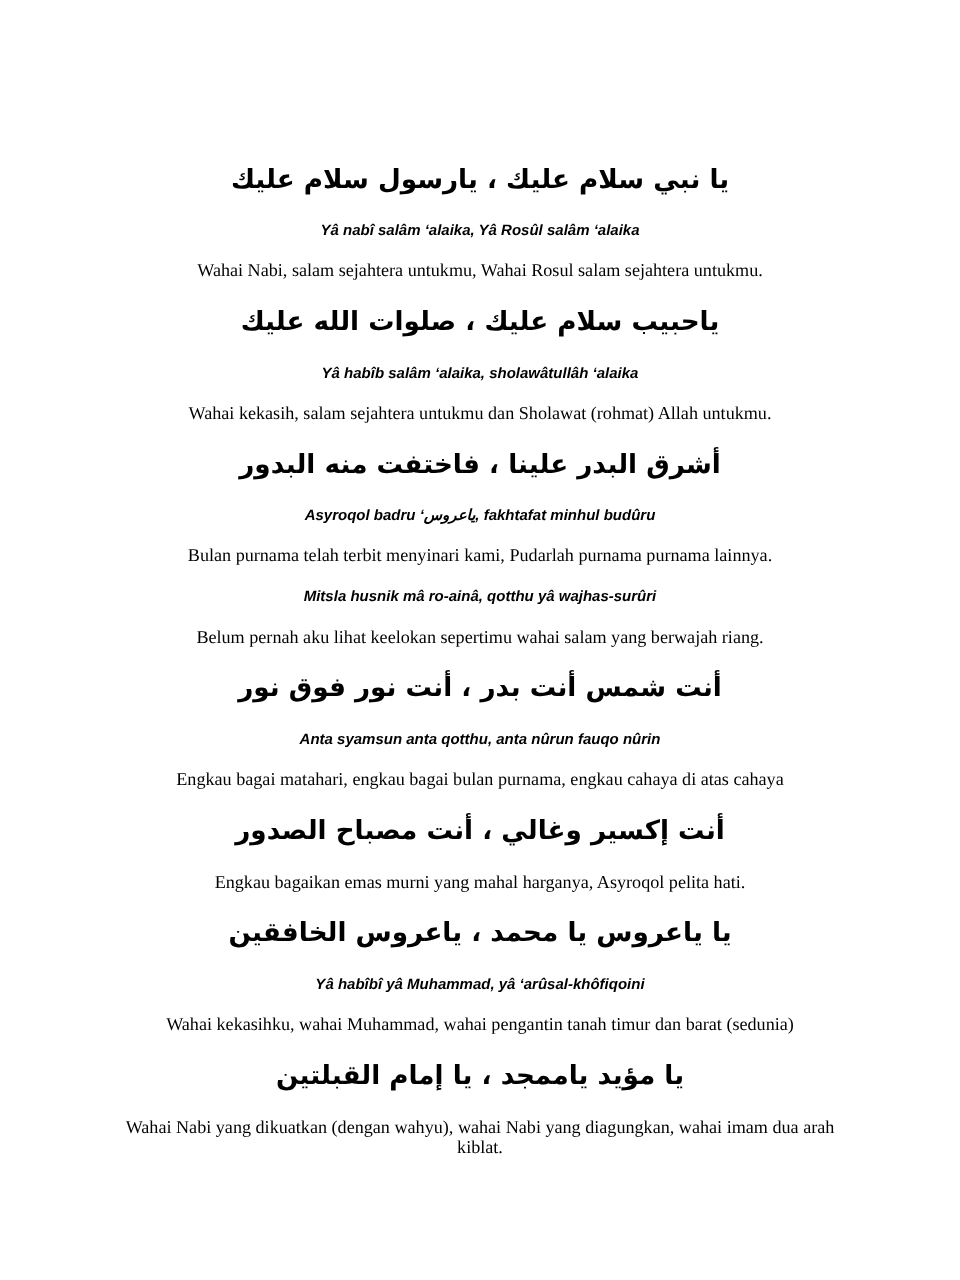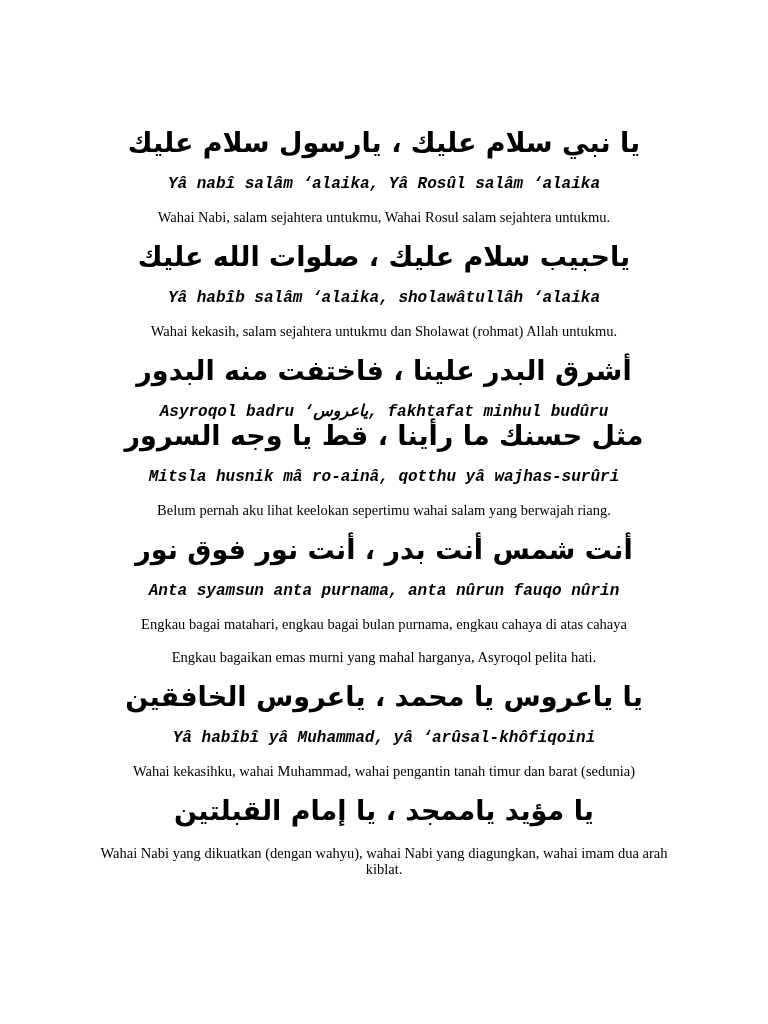--- a/index.html
+++ b/index.html
@@ -20,31 +20,31 @@
     .content {
       width: 572px;
       margin: 0 auto;
       padding-top: 128px;
       text-align: center;
     }
     .verse { margin: 0; padding: 0; }
     .arabic {
       font-family: "DejaVu Sans", sans-serif;
       font-weight: bold;
-      font-size: 27px;
+      font-size: 21px;
       line-height: 30px;
       margin: 0 0 19px 0;
       direction: rtl;
       unicode-bidi: embed;
     }
     .translit {
-      font-family: Liberation Mono, monospace;
+      font-family: Liberation Sans, sans-serif;
       font-weight: bold;
       font-style: italic;
-      font-size: 16px;
+      font-size: 12px;
       line-height: 15px;
       margin: 0 0 1px 0;
     }
     .translation {
       font-family: "Liberation Serif", serif;
       font-weight: normal;
       font-size: 14.5px;
       line-height: 16px;
       margin: 17px 0 17px 0;
     }
@@ -63,35 +63,36 @@
 
     <section class="verse">
       <p class="arabic" lang="ar" dir="rtl">ياحبيب سلام عليك ، صلوات الله عليك</p>
       <p class="translit">Yâ habîb salâm ‘alaika, sholawâtullâh ‘alaika</p>
       <p class="translation">Wahai kekasih, salam sejahtera untukmu dan Sholawat (rohmat) Allah untukmu.</p>
     </section>
 
     <section class="verse">
       <p class="arabic" lang="ar" dir="rtl">أشرق البدر علينا ، فاختفت منه البدور</p>
       <p class="translit">Asyroqol badru ‘ياعروس, fakhtafat minhul budûru</p>
+      <p class="translation">Bulan purnama telah terbit menyinari kami, Pudarlah purnama purnama lainnya.</p>
     </section>
 
     <section class="verse">
-      <p class="arabic" lang="ar" dir="rtl">مثل حسنك ما رأينا ، قط يا وجه السرور</p>
       <p class="translit">Mitsla husnik mâ ro-ainâ, qotthu yâ wajhas-surûri</p>
       <p class="translation">Belum pernah aku lihat keelokan sepertimu wahai salam yang berwajah riang.</p>
     </section>
 
     <section class="verse">
       <p class="arabic" lang="ar" dir="rtl">أنت شمس أنت بدر ، أنت نور فوق نور</p>
-      <p class="translit">Anta syamsun anta purnama, anta nûrun fauqo nûrin</p>
+      <p class="translit">Anta syamsun anta qotthu, anta nûrun fauqo nûrin</p>
       <p class="translation">Engkau bagai matahari, engkau bagai bulan purnama, engkau cahaya di atas cahaya</p>
     </section>
 
     <section class="verse">
+      <p class="arabic" lang="ar" dir="rtl">أنت إكسير وغالي ، أنت مصباح الصدور</p>
       <p class="translation">Engkau bagaikan emas murni yang mahal harganya, Asyroqol pelita hati.</p>
     </section>
 
     <section class="verse">
       <p class="arabic" lang="ar" dir="rtl">يا ياعروس يا محمد ، ياعروس الخافقين</p>
       <p class="translit">Yâ habîbî yâ Muhammad, yâ ‘arûsal-khôfiqoini</p>
       <p class="translation">Wahai kekasihku, wahai Muhammad, wahai pengantin tanah timur dan barat (sedunia)</p>
     </section>
 
     <section class="verse">

